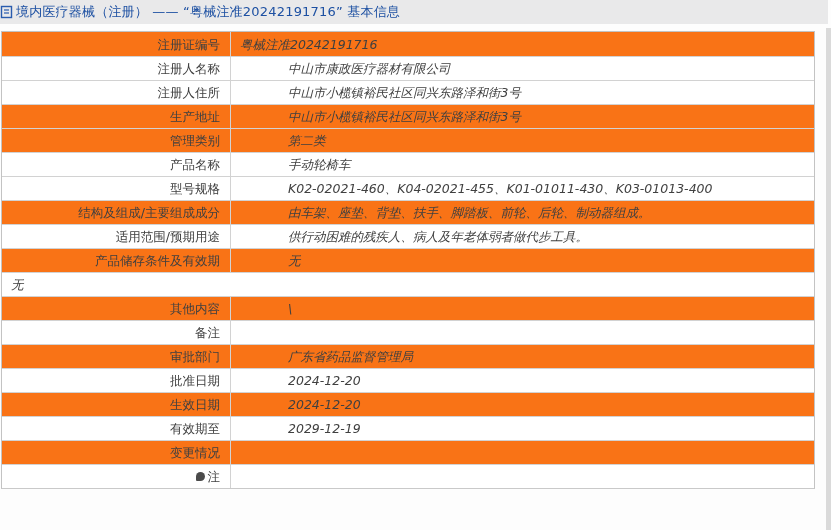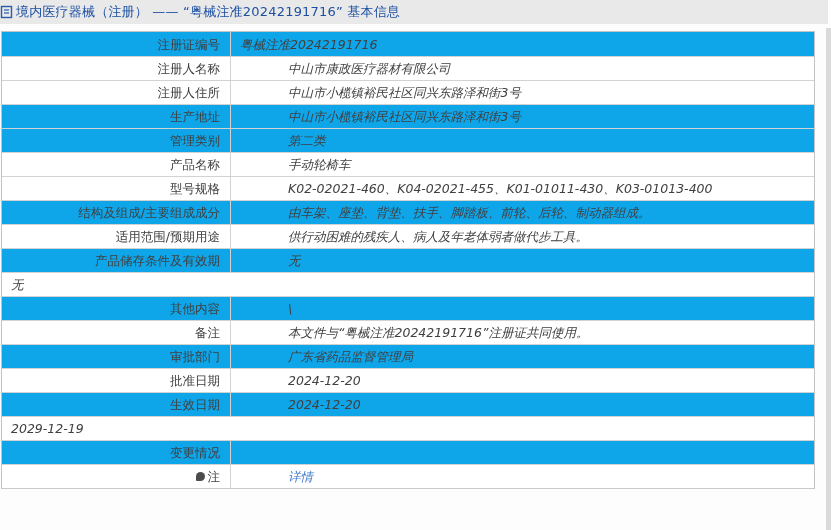--- a/index.html
+++ b/index.html
@@ -10,21 +10,21 @@
     background:#e9e9ea; display:flex; align-items:center; 
   }
   .titlebar .doc-ic { width:13px; height:14px; margin-right:3px; flex:0 0 auto; }
   .titlebar .ttl { font-size:13px; color:#1d50a2; white-space:nowrap; letter-spacing:0.2px; }
   .infotable {
     position:absolute; left:1px; top:31px; width:814px;
     border:1px solid #c3c3c3; border-bottom:1px solid #c9c9c9; background:#fff;
   }
   .row { display:flex; align-items:stretch; min-height:24px; background:#fff; }
   .row + .row { border-top:1px solid #d2d2d2;gap:48px; }
-  .row.shaded { background:#0ea5e9; }
+  .row.shaded { background:#f97316; }
   .cell { display:flex; align-items:center; font-size:12.5px; color:#404040; line-height:19px; }
   .cell.label {
     width:229px; flex:0 0 229px; justify-content:flex-end; text-align:right;
     padding:2px 10px 2px 4px; border-right:1px solid #d2d2d2;
   }
   .cell.value { flex:1 1 auto; padding:2px 10px 2px 9px; flex-wrap:wrap; word-break:break-all;font-style:italic; }
   .cell.value .txt { width:100%; }
   a.link { color:#3e78c9; text-decoration:none; font-size:12.5px; }
   .balloon {
     display:inline-block; width:9px; height:9px; margin-right:3px; position:relative; top:0px;
@@ -137,23 +137,20 @@
         <span>其他内容</span>
       </div>
       <div class="cell value">
         <span class="txt">\</span>
       </div>
     </div>
     <div class="row">
       <div class="cell label">
         <span>备注</span>
       </div>
-      <div class="cell value">
-        <span class="txt">本文件与“粤械注准20242191716”注册证共同使用。</span>
-      </div>
     </div>
     <div class="row shaded">
       <div class="cell label">
         <span>审批部门</span>
       </div>
       <div class="cell value">
         <span class="txt">广东省药品监督管理局</span>
       </div>
     </div>
     <div class="row">
@@ -166,33 +163,33 @@
     </div>
     <div class="row shaded">
       <div class="cell label">
         <span>生效日期</span>
       </div>
       <div class="cell value">
         <span class="txt">2024-12-20</span>
       </div>
     </div>
     <div class="row">
+      <div class="cell label">
+        <span>有效期至</span>
+      </div>
       <div class="cell value">
         <span class="txt">2029-12-19</span>
       </div>
     </div>
     <div class="row shaded">
       <div class="cell label">
         <span>变更情况</span>
       </div>
     </div>
     <div class="row">
       <div class="cell label">
         <span class="balloon"></span>
         <span>注</span>
       </div>
-      <div class="cell value">
-        <a href="#" class="link">详情</a>
-      </div>
     </div>
   </div>
 
 <div class="scrollbar"></div>
 
 </body></html>

